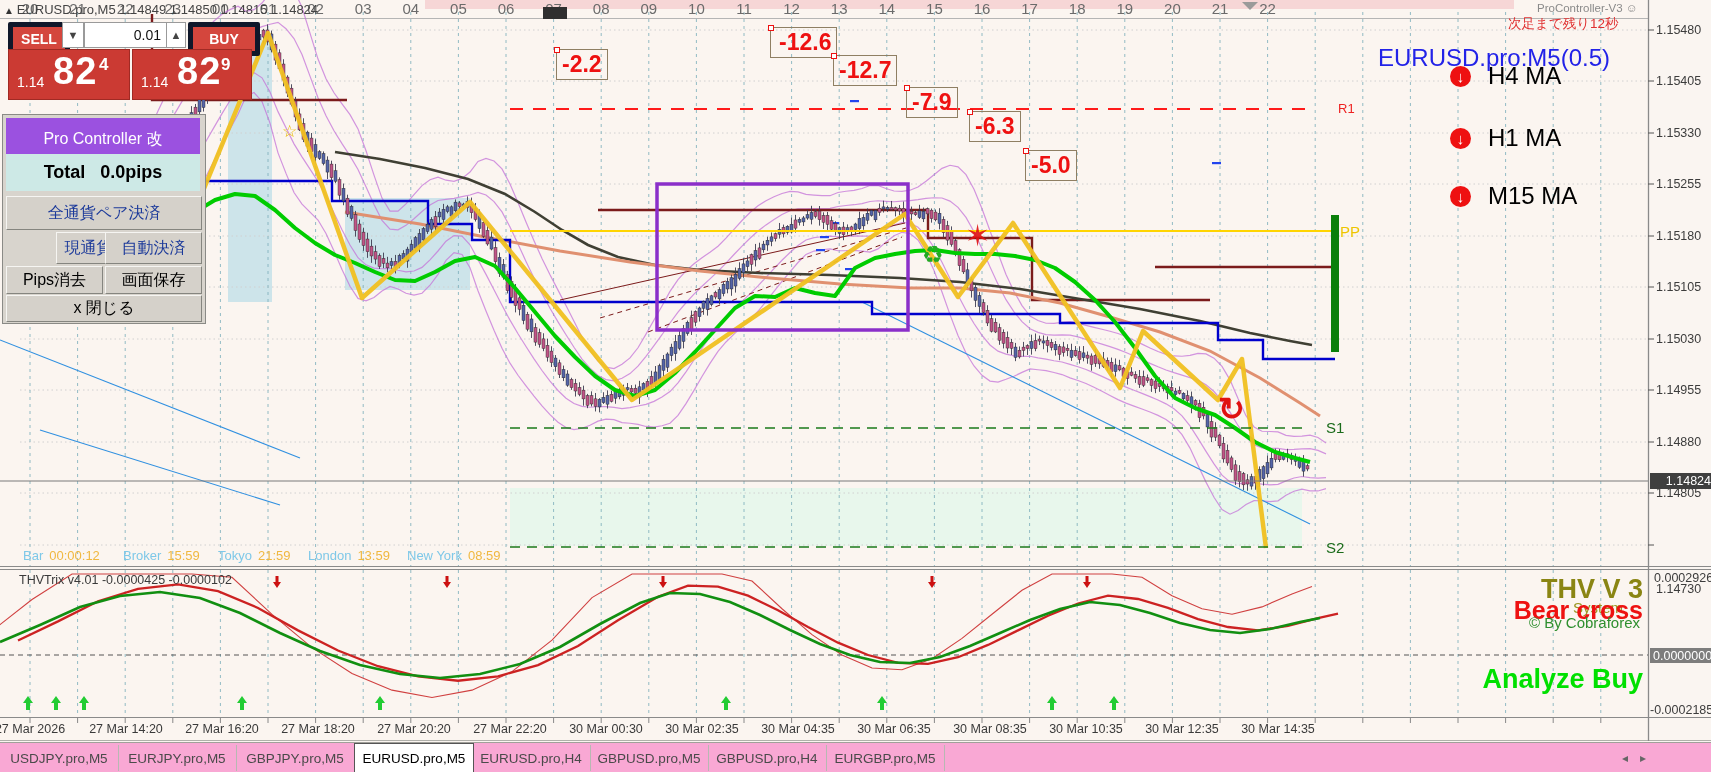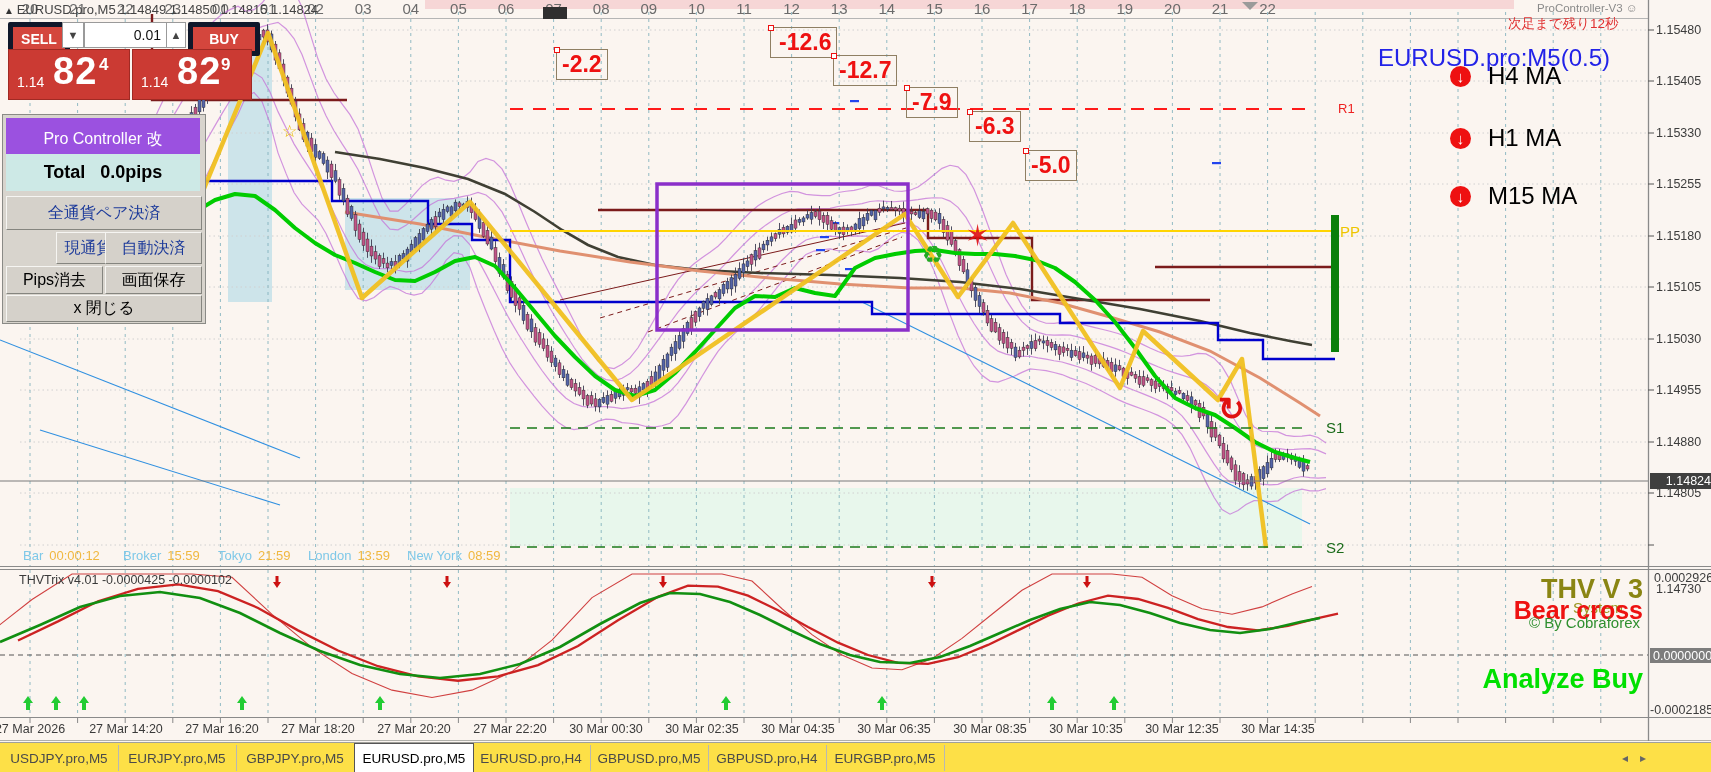--- a/index.html
+++ b/index.html
@@ -38,21 +38,21 @@
   .ma-row{position:absolute;display:flex;align-items:center;z-index:8;}
   .ma-icon{width:21px;height:21px;border-radius:50%;background:#ee1111;color:#fff;font-weight:bold;font-size:15px;display:flex;align-items:center;justify-content:center;margin-right:17px;}
   .ma-text{font-size:24px;color:#000;}
 
   .wm{position:absolute;white-space:nowrap;z-index:7;text-align:right;}
 
   .sess-pair{position:absolute;top:548px;font-size:13px;white-space:nowrap;z-index:6;}
   .sess-name{color:#7ec8e8;}
   .sess-val{color:#f0b840;margin-left:6px;}
 
-  #tabbar{left:0;top:742px;width:1711px;height:30px;background:#fde047;border-top:1px solid #a0a09a;z-index:20;}
+  #tabbar{left:0;top:742px;width:1711px;height:30px;background:#f9a8d4;border-top:1px solid #a0a09a;z-index:20;}
   .tab{position:absolute;top:2px;height:26px;width:118px;display:flex;align-items:center;justify-content:center;font-size:13.5px;color:#4a4a4a;border-right:1px solid #b8b8b2;cursor:pointer;}
   .tab.active{background:#fff;border:1px solid #555;border-bottom:none;top:0;height:29px;color:#000;z-index:2;}
   .tab-nav{position:absolute;top:8px;font-size:12px;color:#666;cursor:pointer;}
 
   .time-label{position:absolute;top:722px;font-size:12.5px;color:#3a3a3a;white-space:nowrap;transform:translateX(-50%);}
 </style>
 </head>
 <body>
 
 <div id="stage">

